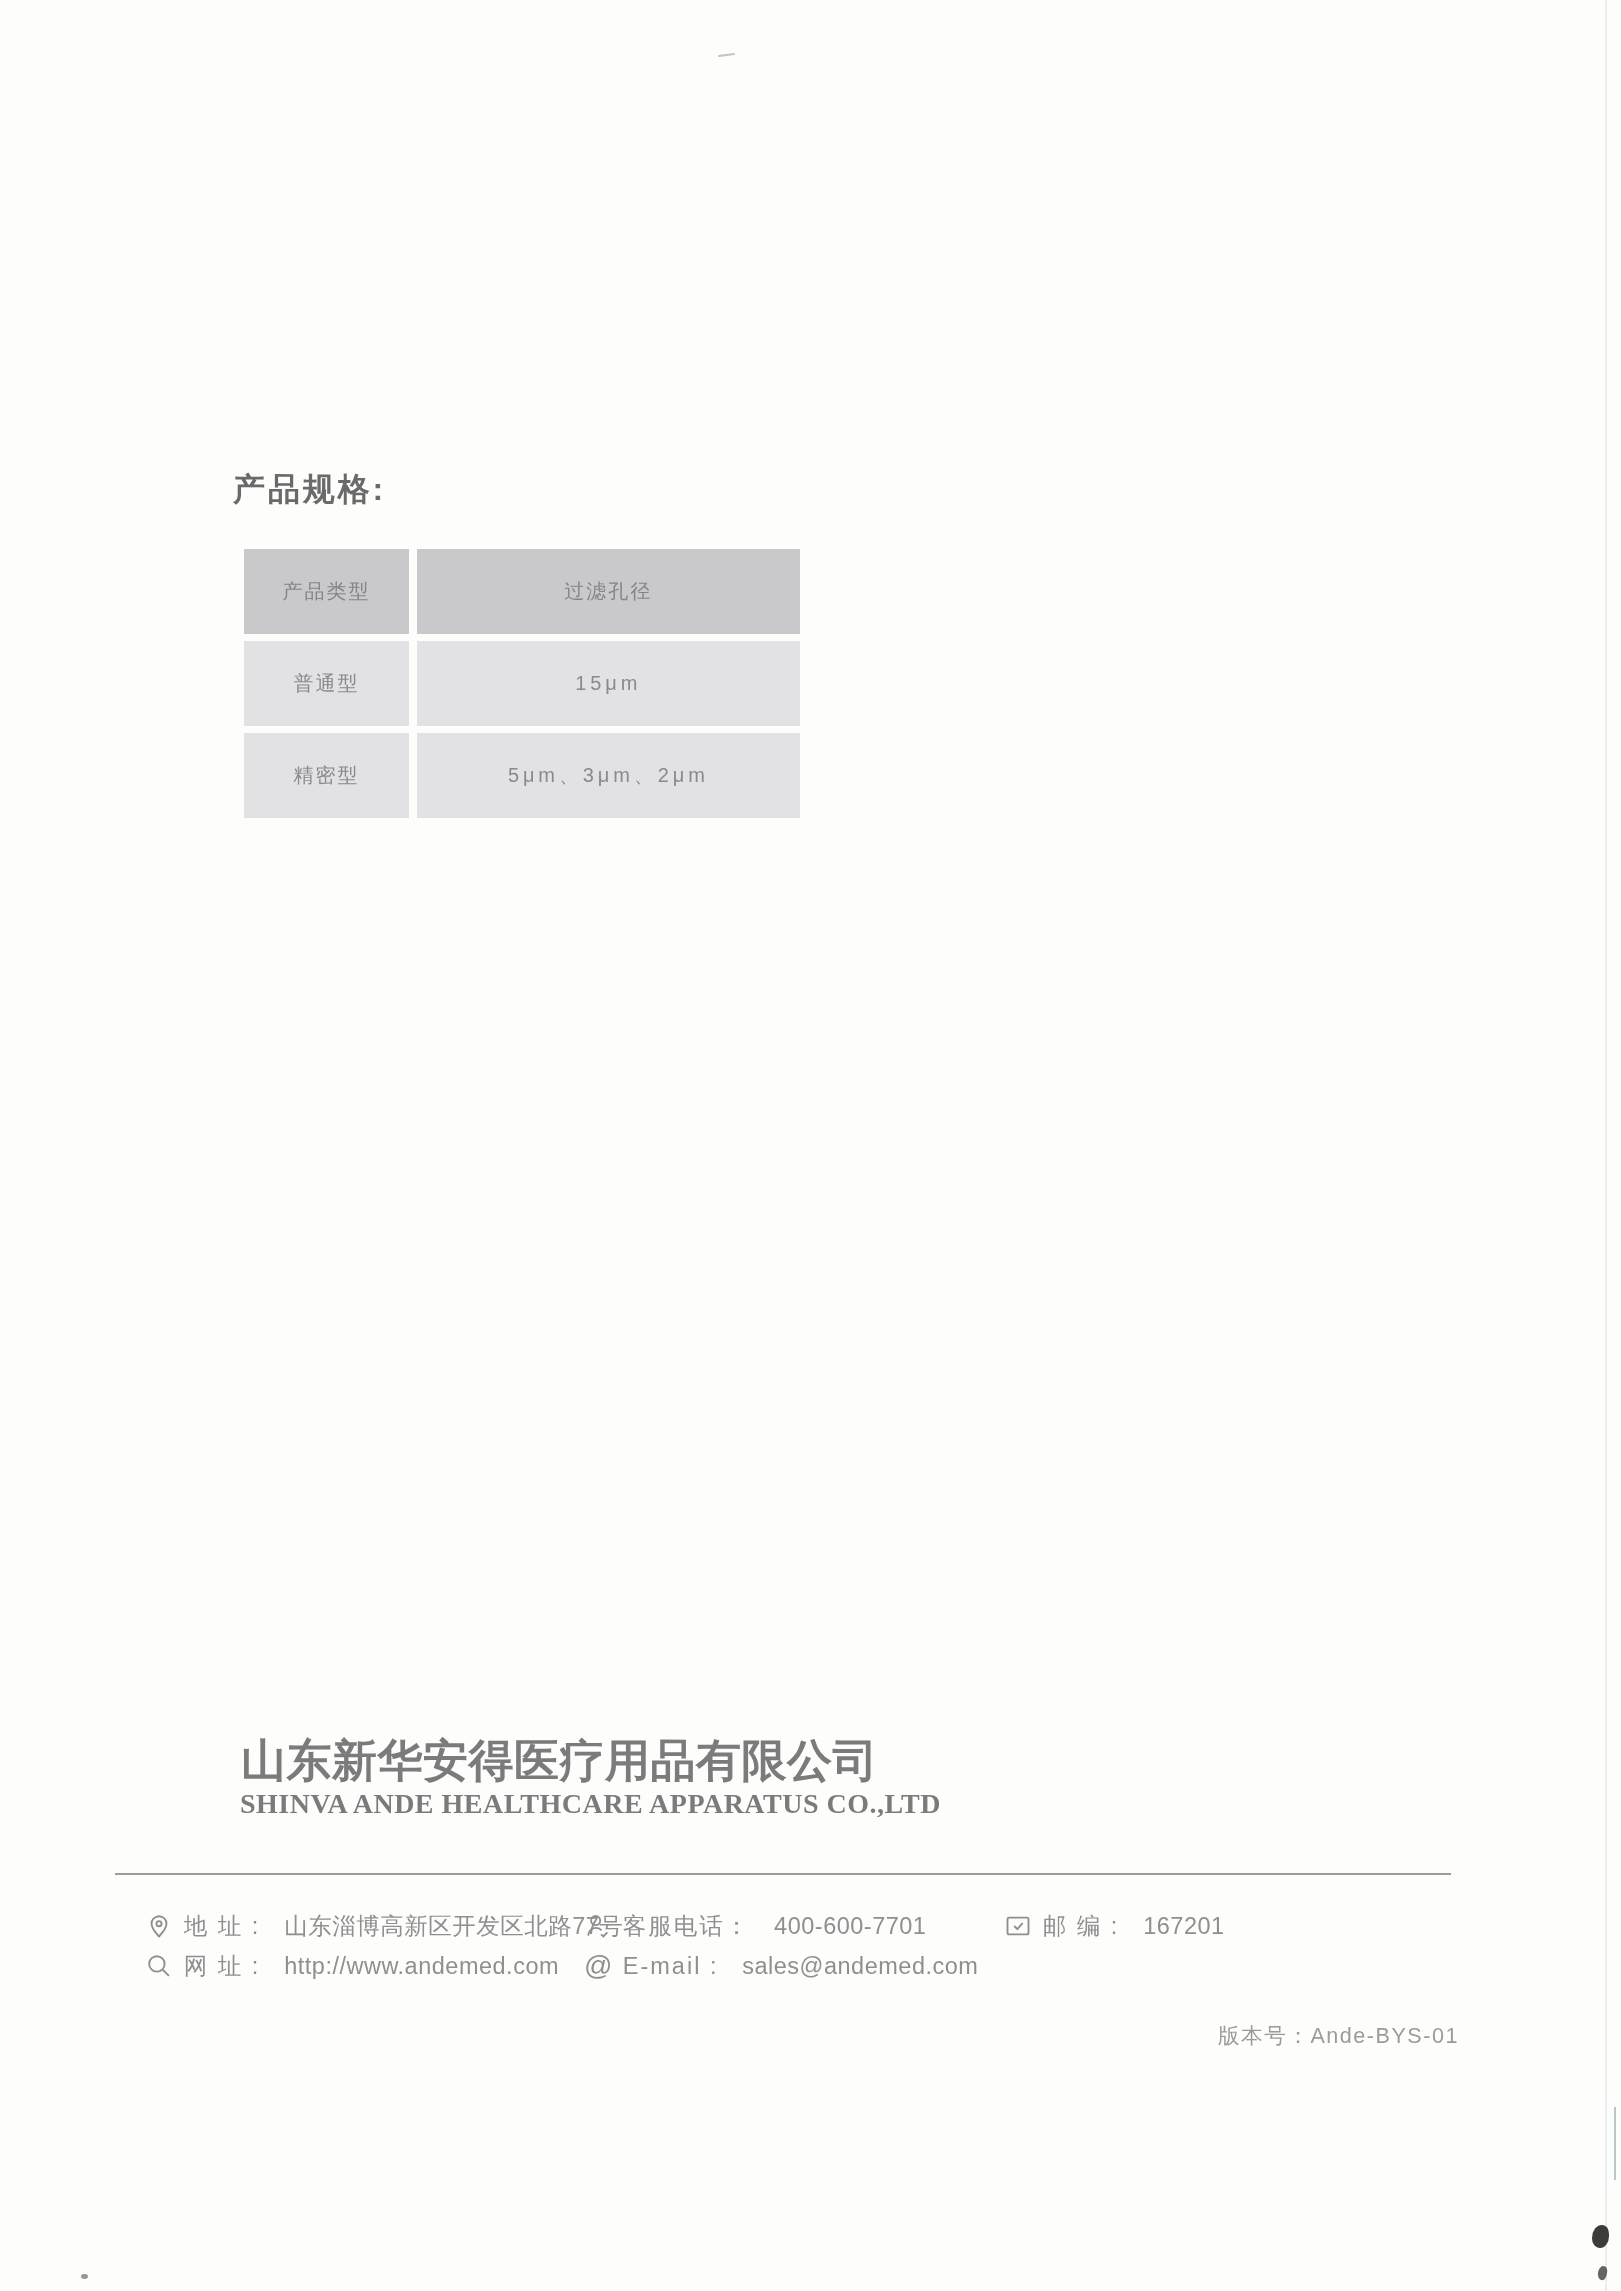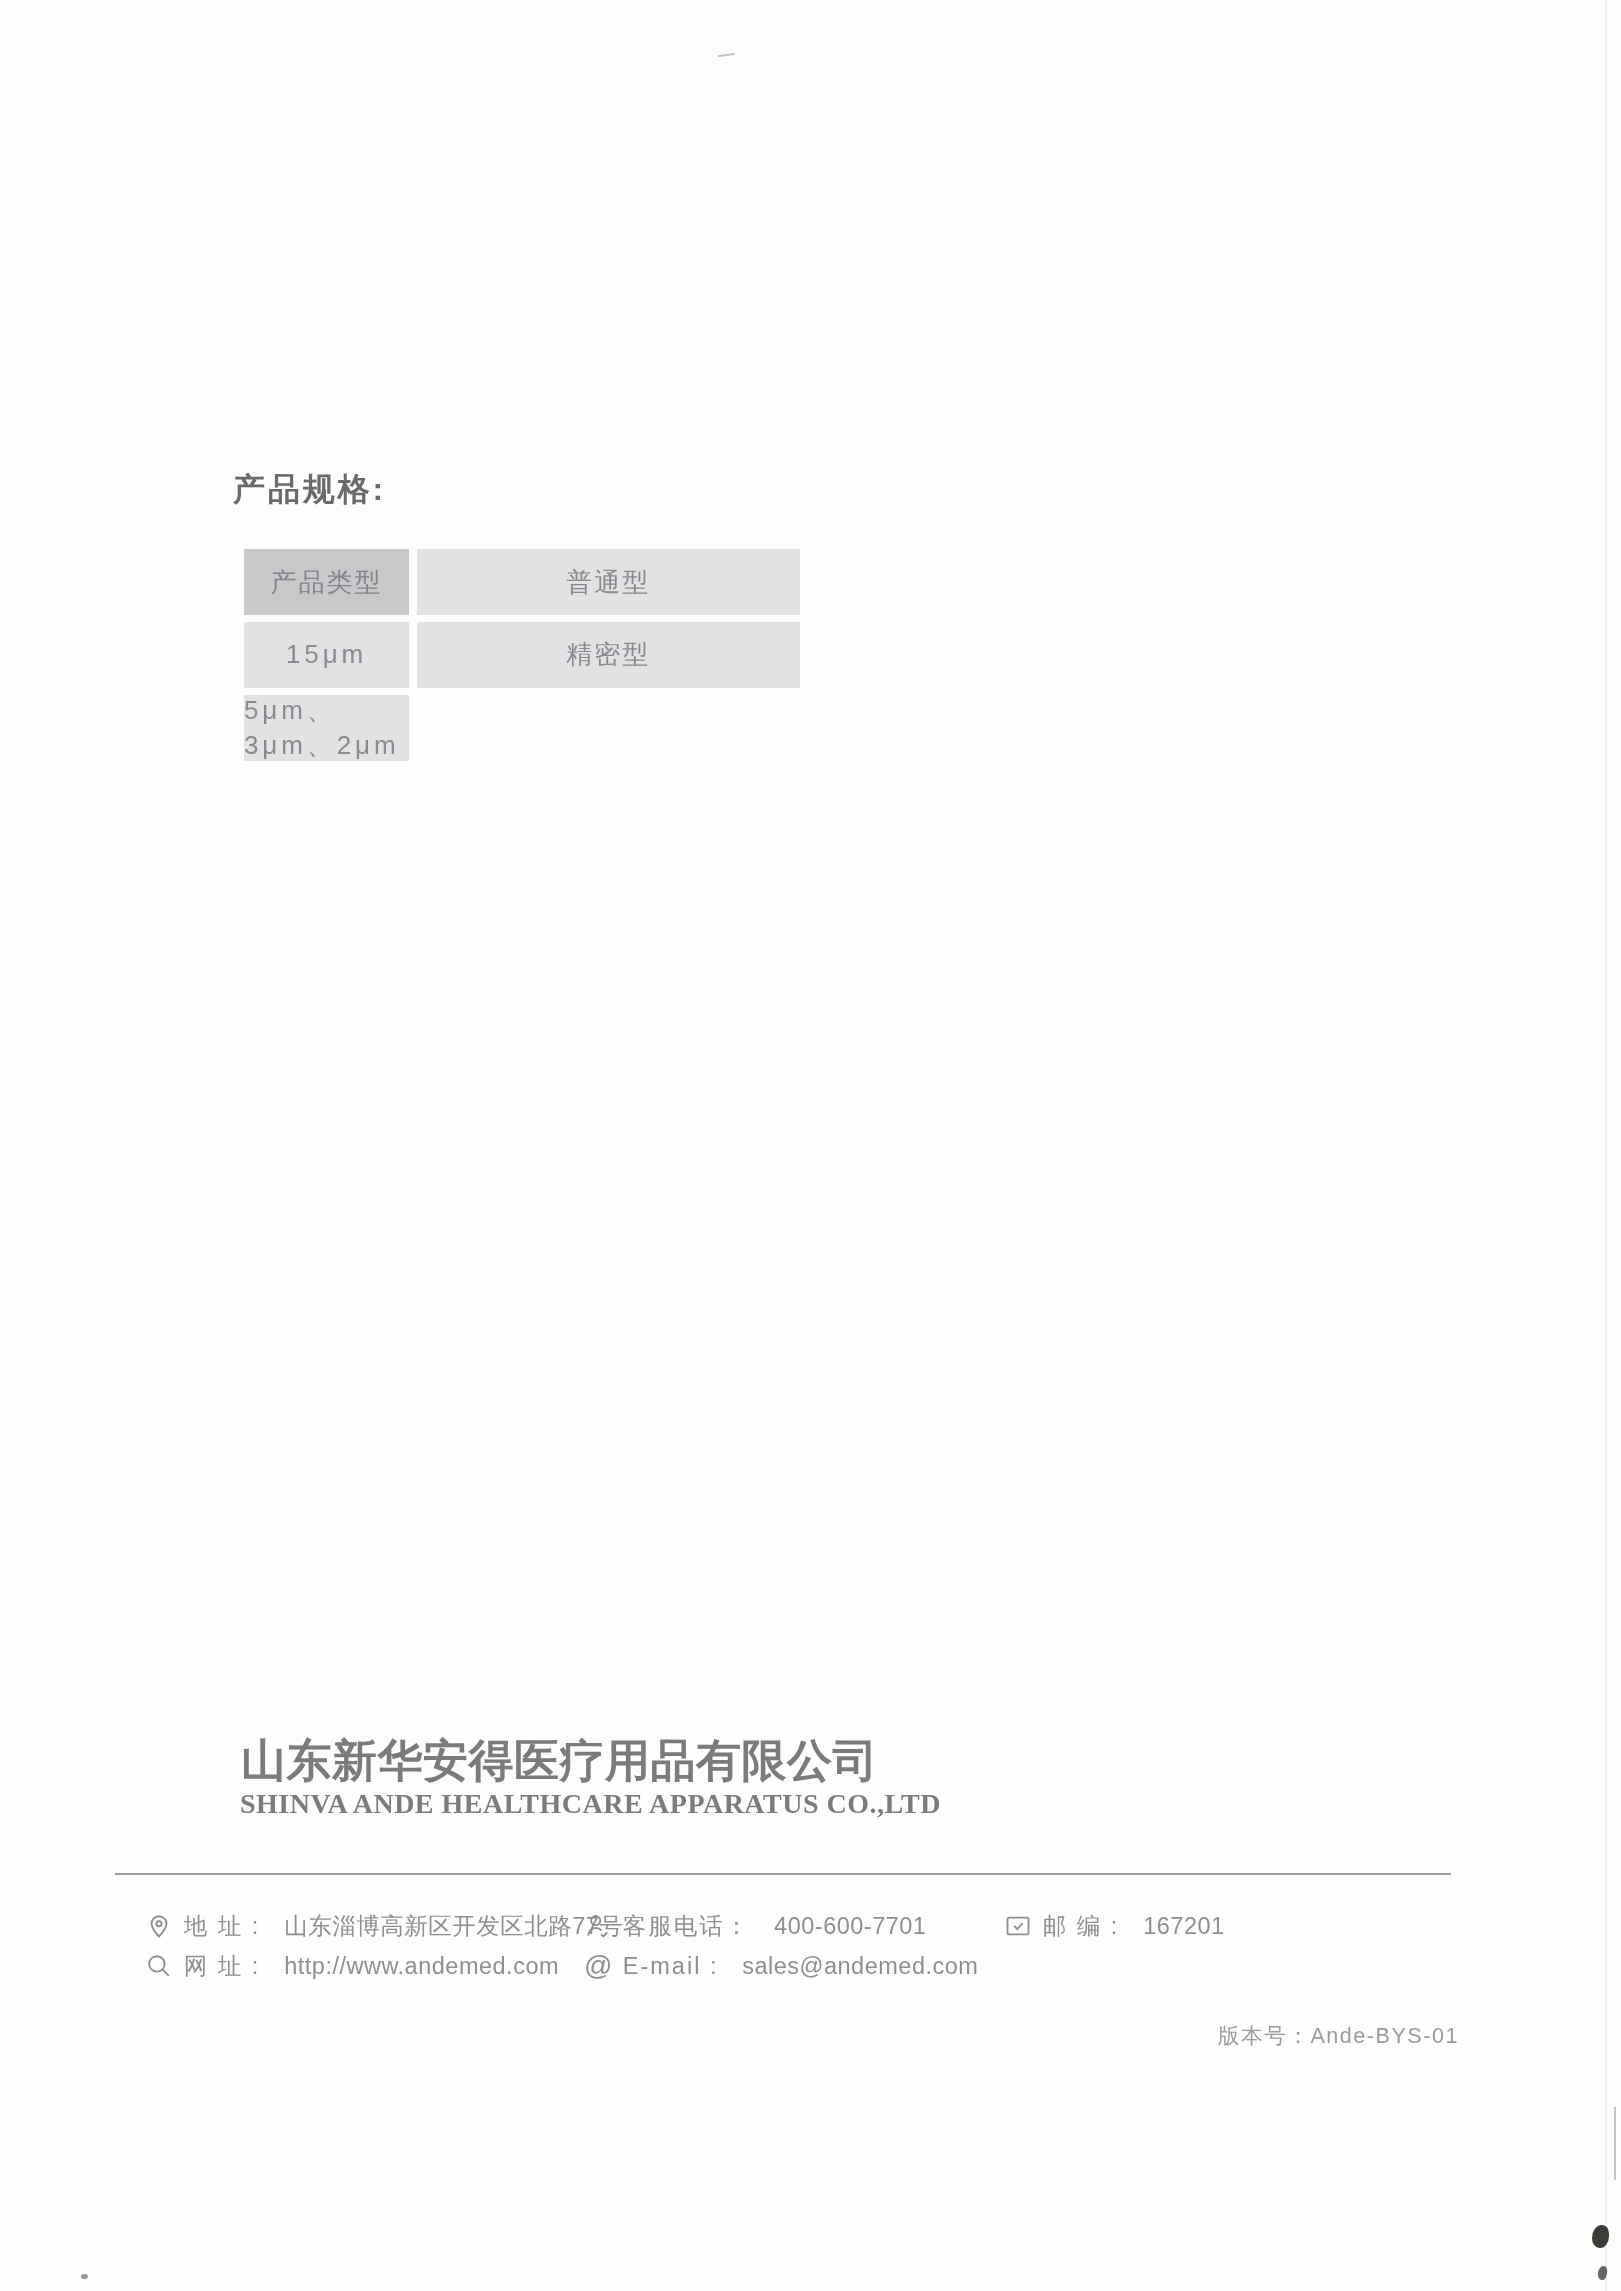--- a/index.html
+++ b/index.html
@@ -20,23 +20,23 @@
   }
 
   
   .spec-table {
     position:absolute; left:244px; top:549px;
     display:grid;
     grid-template-columns:165px 383px;
     gap:6.9px 7.8px;
   }
   .cell {
-    height:66px;
+    height:85px;
     display:flex; align-items:center; justify-content:center;
-    font-size:26px; color:#8a8a8e; letter-spacing:2px;
+    font-size:20px; color:#8a8a8e; letter-spacing:2px;
   }
   .cell.head { background:#c9c9cb; color:#84848a; }
   .cell.body { background:#e2e2e5; }
   .cell.pore { letter-spacing:3.9px; }
 
   
   .company-cn {
     position:absolute; left:241px; top:1731px;
     font-size:45px; font-weight:900;
     color:#7b7b7b; letter-spacing:0.5px;
@@ -94,20 +94,21 @@
 </style>
 </head>
 <body>
 
 <div class="page">
 
   <div class="heading">产品规格:</div>
 
   <div class="spec-table">
     <div class="cell head">产品类型</div>
+    <div class="cell head">过滤孔径</div>
 
     <div class="cell body">普通型</div>
     <div class="cell body pore">15μm</div>
 
     <div class="cell body">精密型</div>
     <div class="cell body pore">5μm、3μm、2μm</div>
   </div>
 
   <div class="company-cn">山东新华安得医疗用品有限公司</div>
   <div class="company-en">SHINVA ANDE HEALTHCARE APPARATUS CO.,LTD</div>

